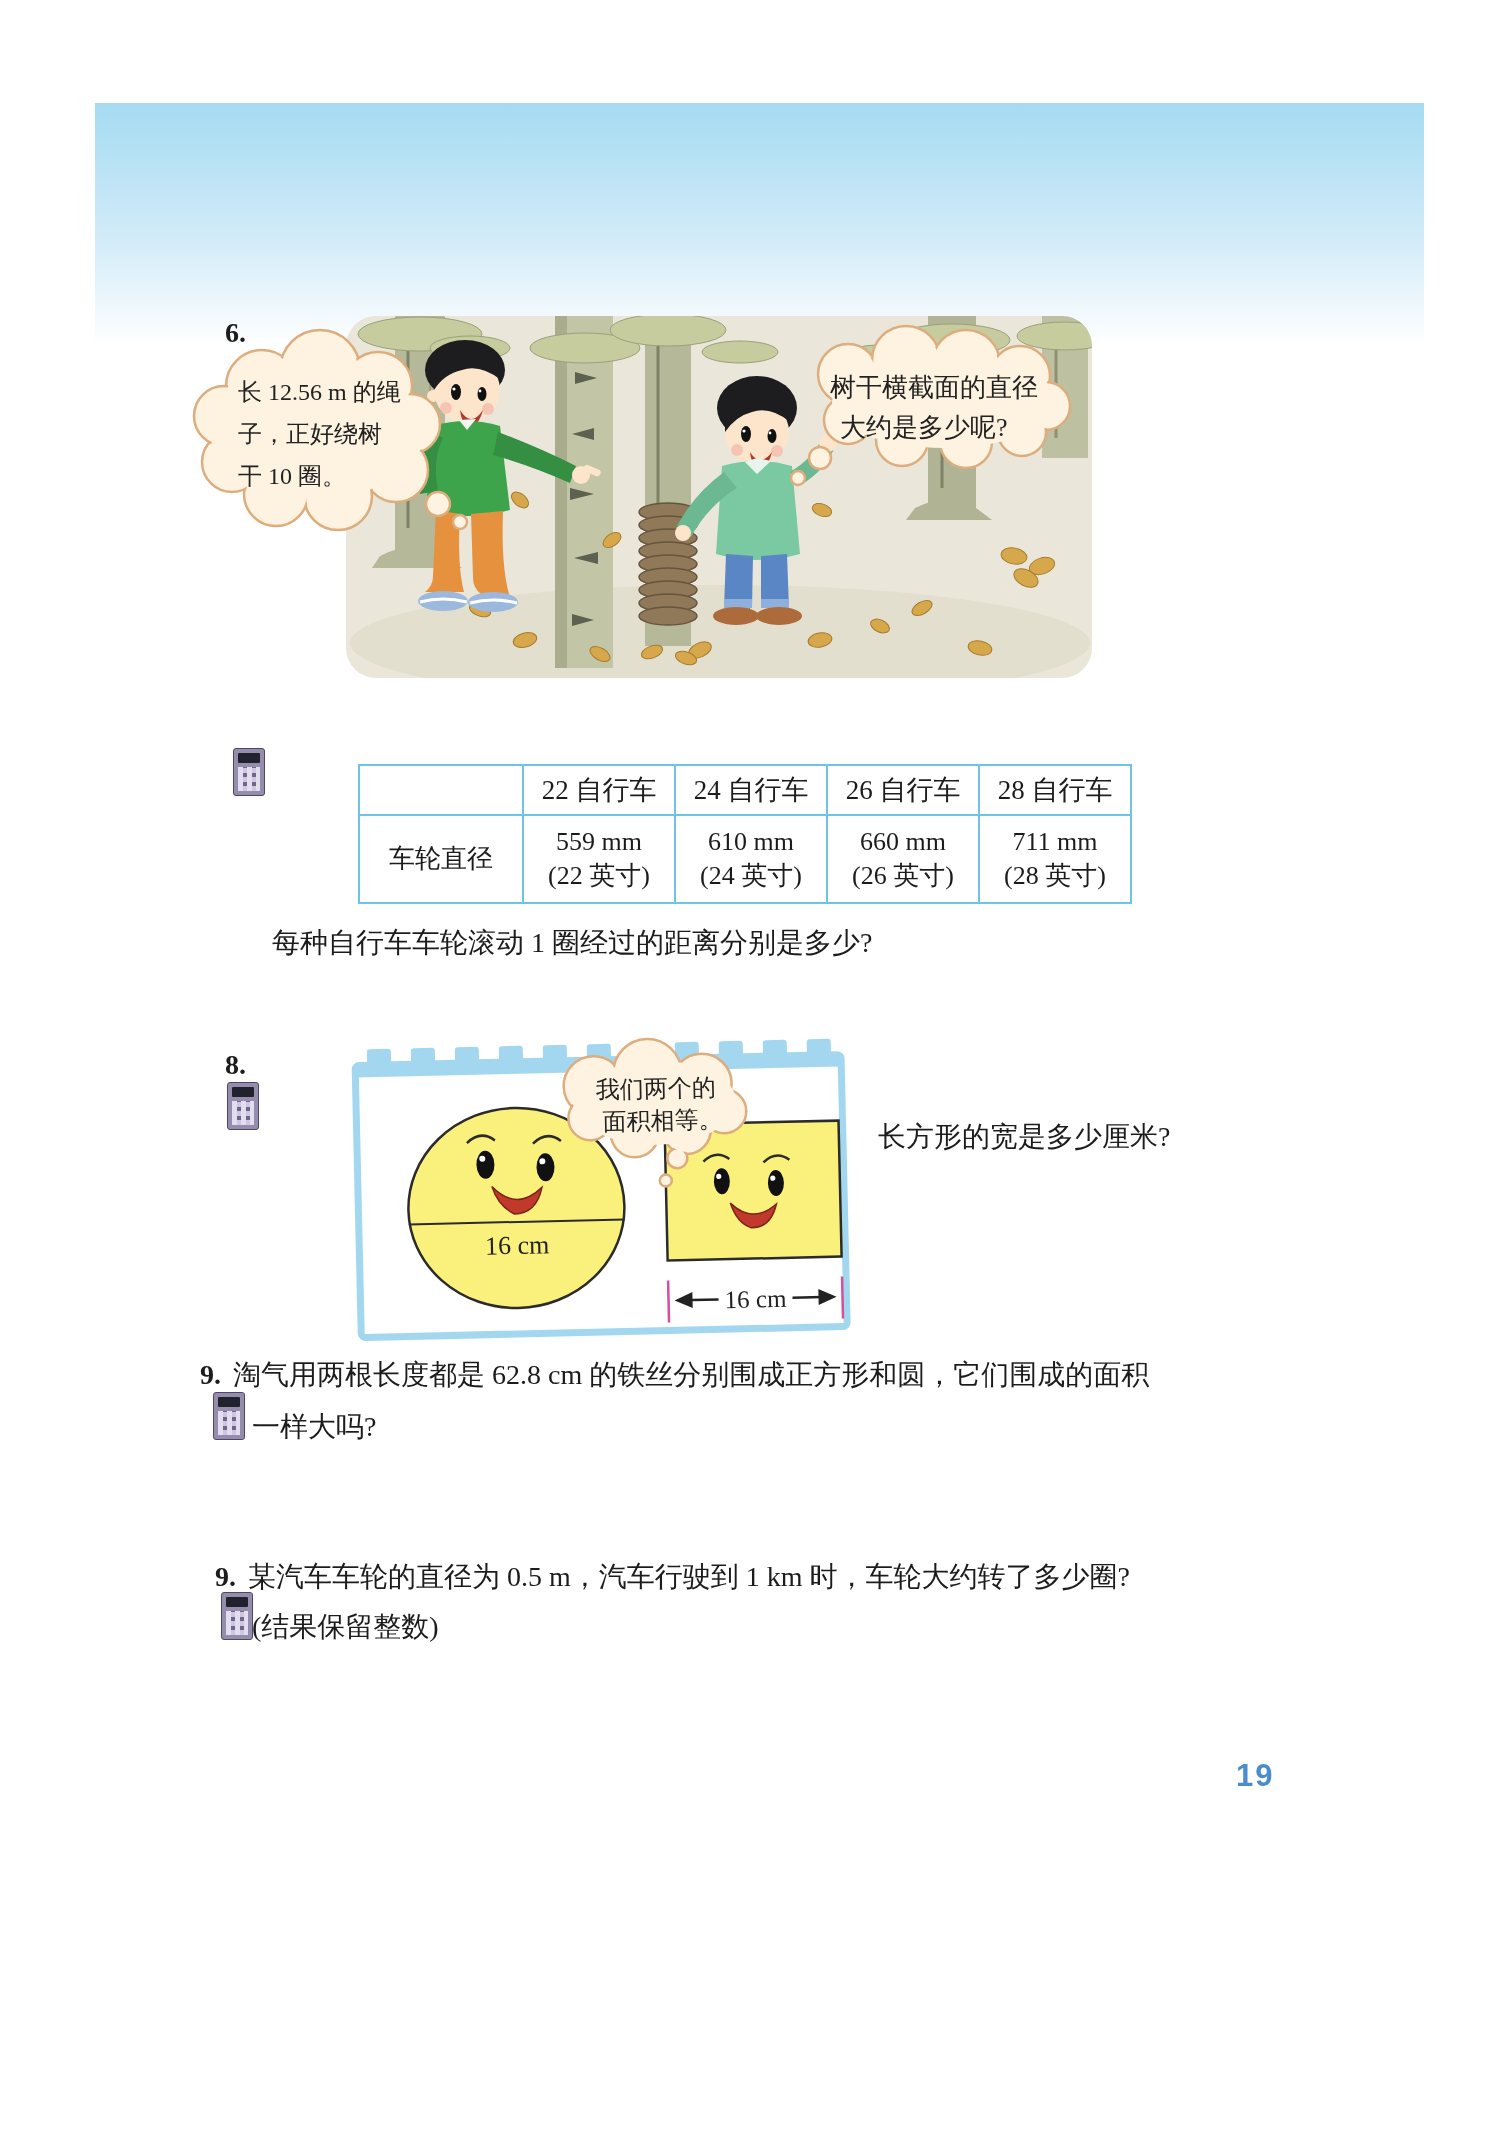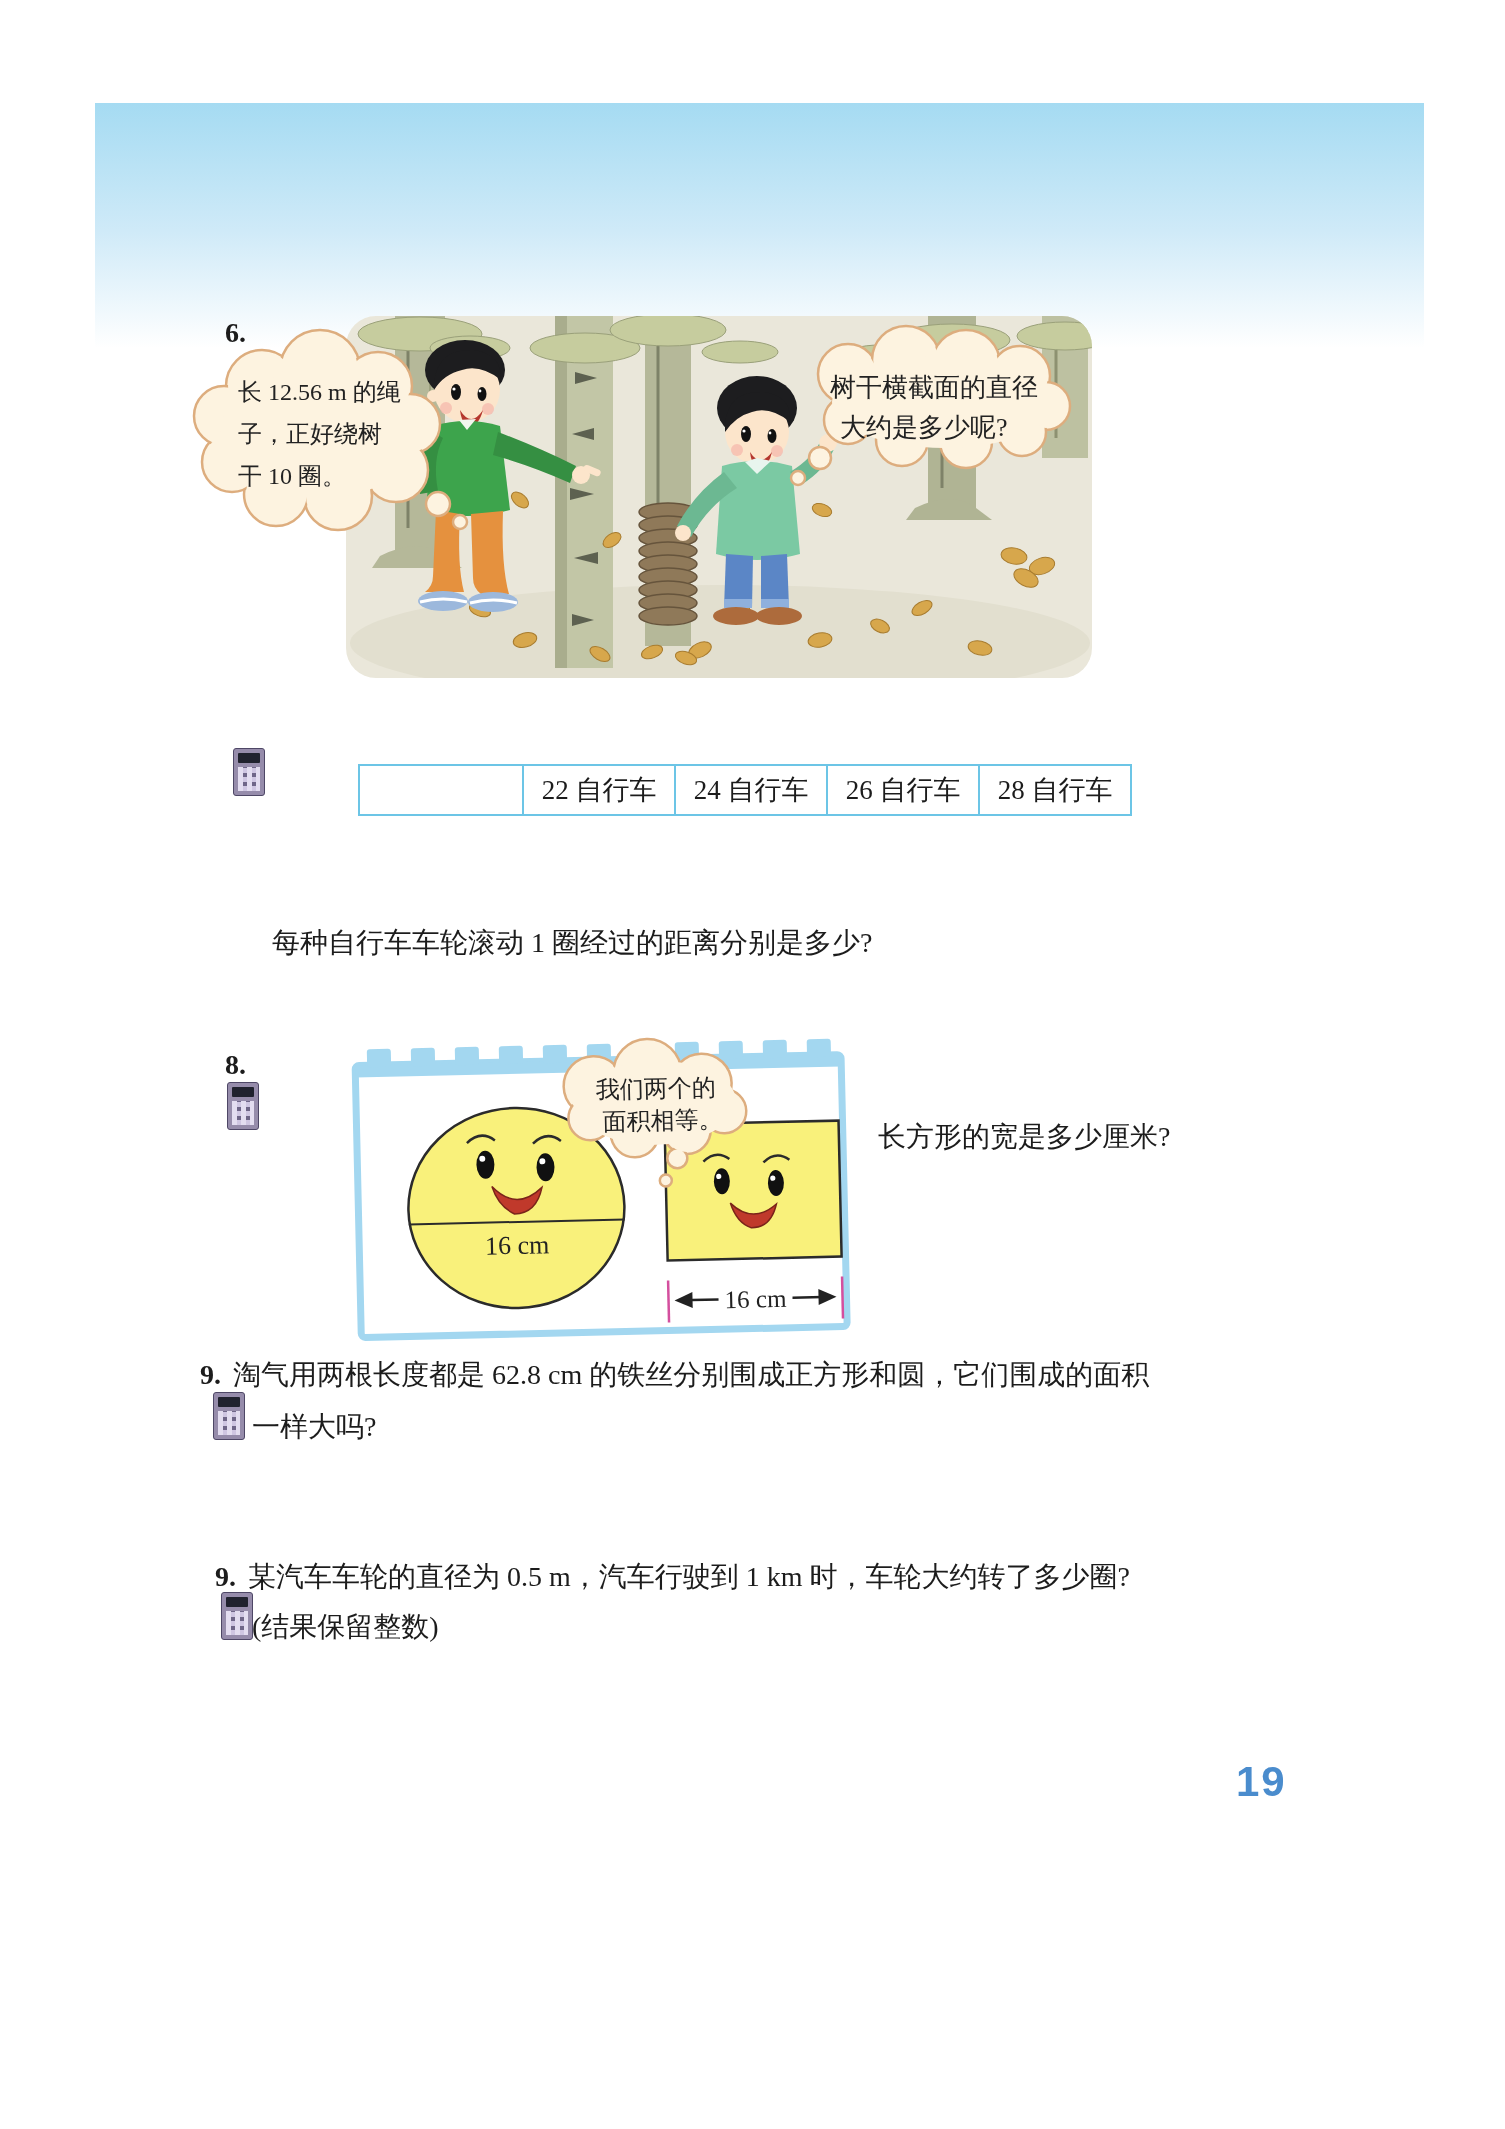--- a/index.html
+++ b/index.html
@@ -21,21 +21,21 @@
   
   .wheel-table{position:absolute;left:358px;top:764px;border-collapse:collapse;
         font-size:27px;text-align:center;color:#1c1c1c;}
   .wheel-table td{border:2px solid #6cc5e6;padding:0;}
   .wheel-table .c0{width:162px;}
   .wheel-table .c{width:150px;}
   .wheel-table .hrow td{height:48px;}
   .wheel-table .drow td{height:86px;line-height:1.3;font-size:26px;}
   .art{position:absolute;}
   .svgtext{font-family:"Liberation Serif","DejaVu Serif",serif;fill:#222;}
-  .pagenum{position:absolute;left:1236px;top:1758px;font-size:42px;letter-spacing:2px;
+  .pagenum{position:absolute;left:1236px;top:1758px;font-size:31px;letter-spacing:2px;
         color:#4a8ccd;font-family:"Liberation Sans","DejaVu Sans",sans-serif;font-weight:600;}
 </style>
 </head>
 <body>
 
 <div class="page">
   <div class="band"></div>
 
   <div class="ptext" style="left:225px;top:314px;font-weight:bold;">6.</div>
 
@@ -236,20 +236,39 @@
 
   <table class="wheel-table">
     <tbody>
         <tr class="hrow">
       <td class="c0"></td>
       <td class="c">22 自行车</td>
       <td class="c">24 自行车</td>
       <td class="c">26 自行车</td>
       <td class="c">28 自行车</td>
     </tr>
+    <tr class="drow">
+      <td>车轮直径</td>
+      <td>
+        <div>559 mm</div>
+        <div>(22 英寸)</div>
+      </td>
+      <td>
+        <div>610 mm</div>
+        <div>(24 英寸)</div>
+      </td>
+      <td>
+        <div>660 mm</div>
+        <div>(26 英寸)</div>
+      </td>
+      <td>
+        <div>711 mm</div>
+        <div>(28 英寸)</div>
+      </td>
+    </tr>
   </tbody>
     </table>
 
   <div class="ptext" style="left:272px;top:924px;">每种自行车车轮滚动 1 圈经过的距离分别是多少?</div>
 
   <div class="ptext" style="left:225px;top:1046px;font-weight:bold;">8.</div>
   <div class="calc" style="left:227px;top:1082px;"></div>
 
   <svg class="art" style="left:348px;top:1034px;transform:rotate(-1.3deg);" width="508" height="310" viewBox="0 0 508 310">
     <rect x="10" y="26" width="486" height="272" rx="4" fill="#ffffff" stroke="#a3d7f0" stroke-width="7"></rect>

